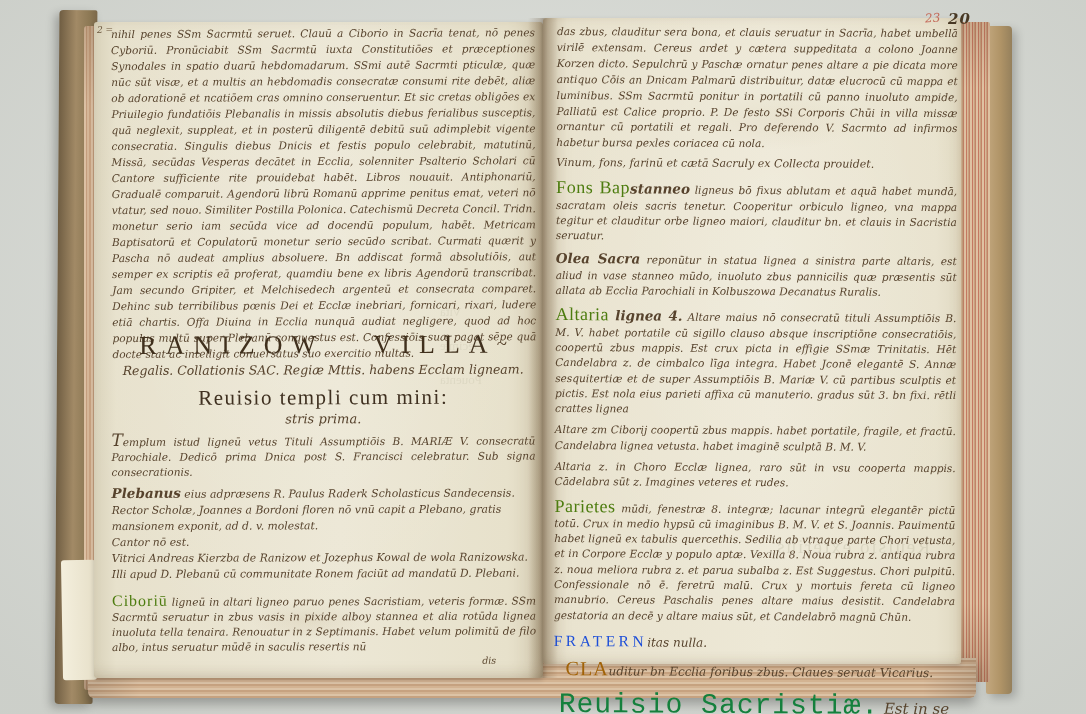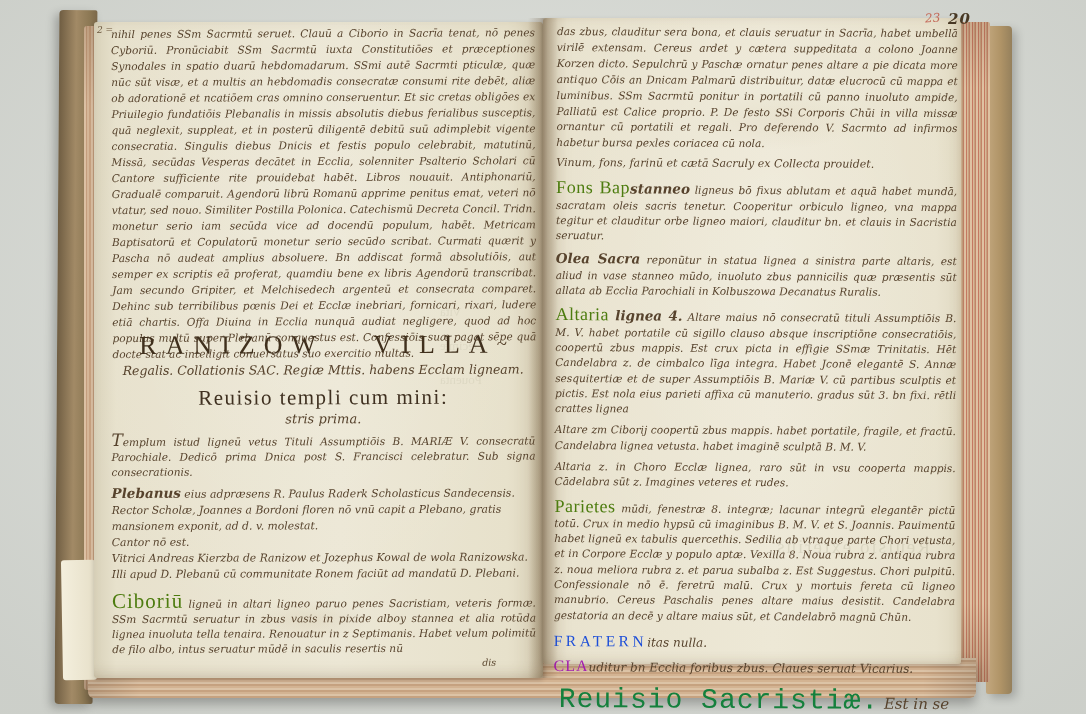--- a/index.html
+++ b/index.html
@@ -94,35 +94,35 @@
   .title-line{text-align:center;font-size:26px;letter-spacing:9px;word-spacing:34px;color:#40301d;line-height:30px;}
   .title-flourish{letter-spacing:0;font-size:19px;vertical-align:3px;color:#57432d;}
   .subtitle{text-align:center;font-size:12.5px;line-height:18px;margin-top:1px;}
   .heading-lg{text-align:center;font-size:21px;line-height:25px;letter-spacing:1.5px;color:#3f3020;margin-top:6px;}
   .heading-sub{text-align:center;font-size:13px;line-height:17px;}
   .templum{font-size:10.6px;line-height:15px;margin-top:5px;}
   .templum::first-letter{font-size:17px;}
   .clergy{margin-top:5px;font-size:10.8px;line-height:16px;}
   .clergy .lead-script{font-size:13.5px;font-weight:bold;}
   .ciborium{margin-top:9px;font-size:10.6px;line-height:15px;}
-  .lead-big{font-size:21px;letter-spacing:1px;line-height:18px;}
+  .lead-big{font-size:16px;letter-spacing:1px;line-height:18px;}
   .catchword{text-align:right;font-size:9.5px;line-height:13px;padding-right:40px;color:#5d4931;}
 
   .col-right{left:557px;top:24px;width:401px;font-size:10.6px;transform:rotate(.3deg);transform-origin:top left;}
   .cont{line-height:15.9px;}
   .vinum{margin-top:4px;font-size:11px;line-height:16px;}
   .sect{margin-top:8px;line-height:15.3px;}
   .lead-md{font-size:18px;letter-spacing:.5px;line-height:16px;}
   .lead-script-md{font-size:13.5px;font-weight:bold;}
   .subpara{margin-top:6px;line-height:15.3px;}
   .fratern{margin-top:9px;}
   .fratern .lead-caps{font-family:"Liberation Serif",serif;font-style:normal;font-size:15.5px;letter-spacing:3.5px;color:#1d4ed8;}
   .fratern .tail{font-size:12px;}
   .cla{margin-top:7px;font-size:12px;}
-  .cla .lead-caps{font-family:"Liberation Serif",serif;font-style:normal;font-size:16px;letter-spacing:1px;color:#a21caf;}
+  .cla .lead-caps{font-family:"Liberation Serif",serif;font-style:normal;font-size:20px;letter-spacing:1px;color:#a16207;margin-left:12px;}
   .sacristia{margin-top:9px;text-align:center;}
   .sacristia .head{font-family:Liberation Mono, monospace;font-style:normal;font-size:28px;letter-spacing:1px;color:#15803d;}
   .sacristia .note{font-size:15px;}
   .sacristia-body{margin-top:1px;font-size:10.3px;line-height:14px;text-align:left;margin-left:-10px;}
 
   .folio-red{position:absolute;left:925px;top:11px;font-size:12px;color:#c46a5a;font-style:italic;transform:rotate(-4deg);z-index:25;}
   .folio-ink{position:absolute;left:948px;top:10px;font-size:15px;color:#483824;letter-spacing:1px;font-style:italic;font-weight:bold;z-index:25;}
 
   .ghost{position:absolute;color:#8a8a6d;opacity:.16;filter:blur(.6px);transform:scaleX(-1);pointer-events:none;z-index:15;font-family:"Liberation Serif",serif;}
   .ghost-right{left:745px;top:536px;width:215px;font-size:19px;letter-spacing:2px;text-align:center;}

